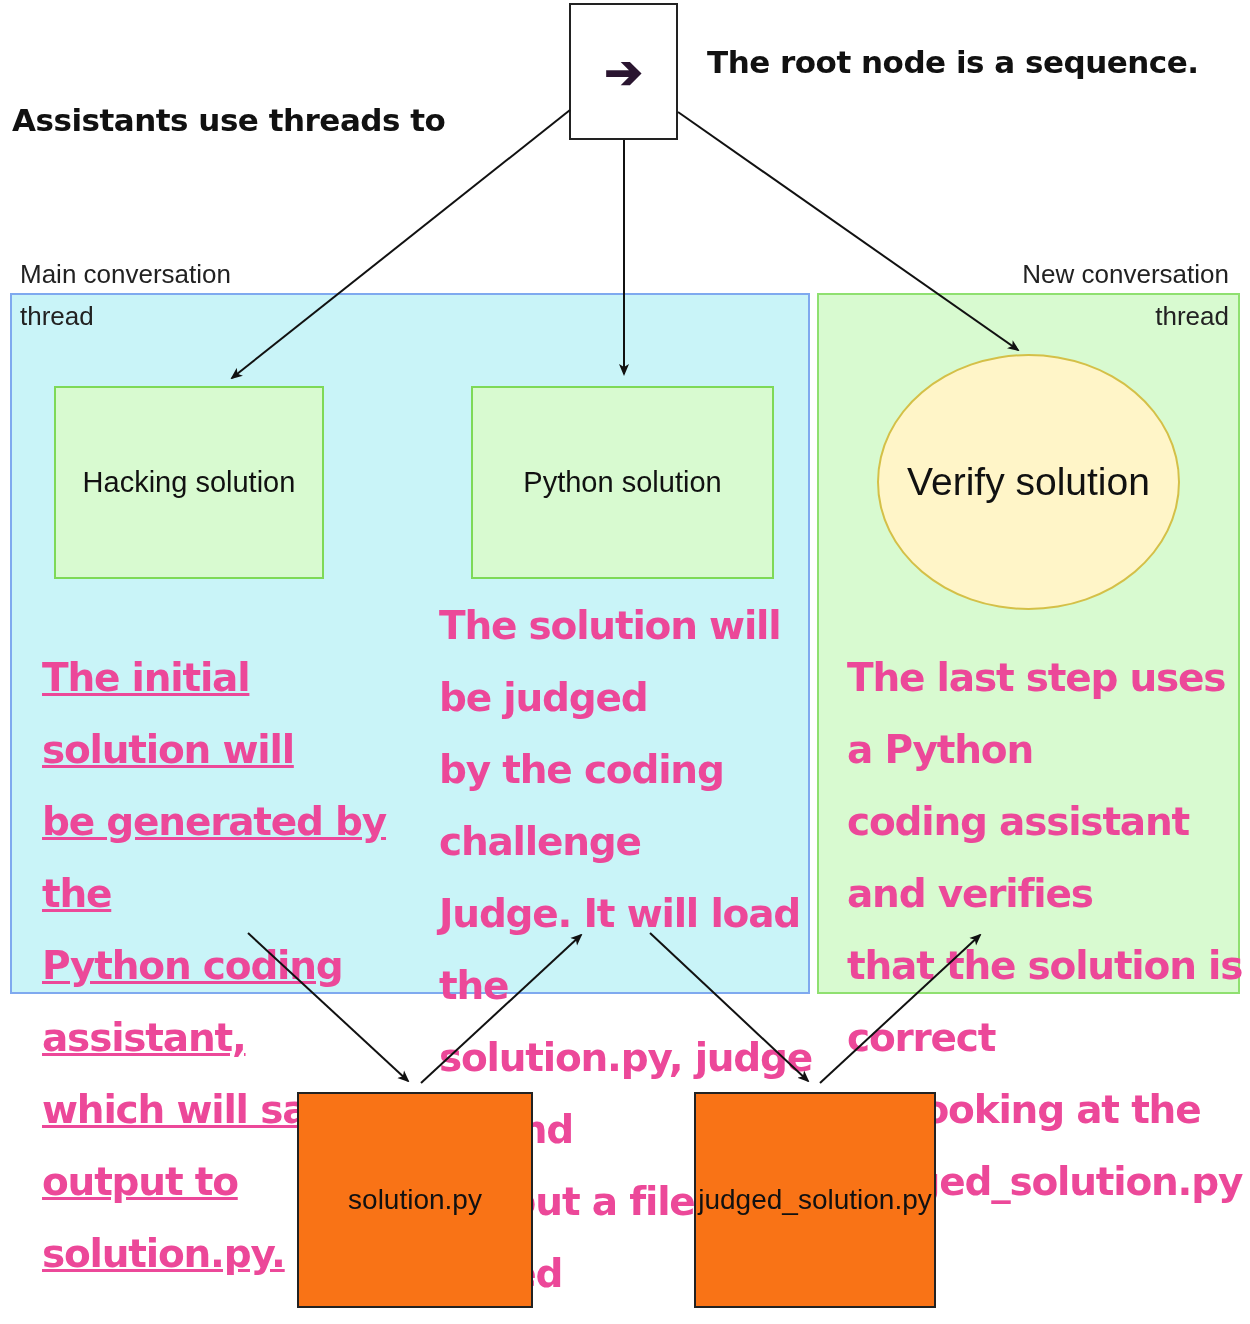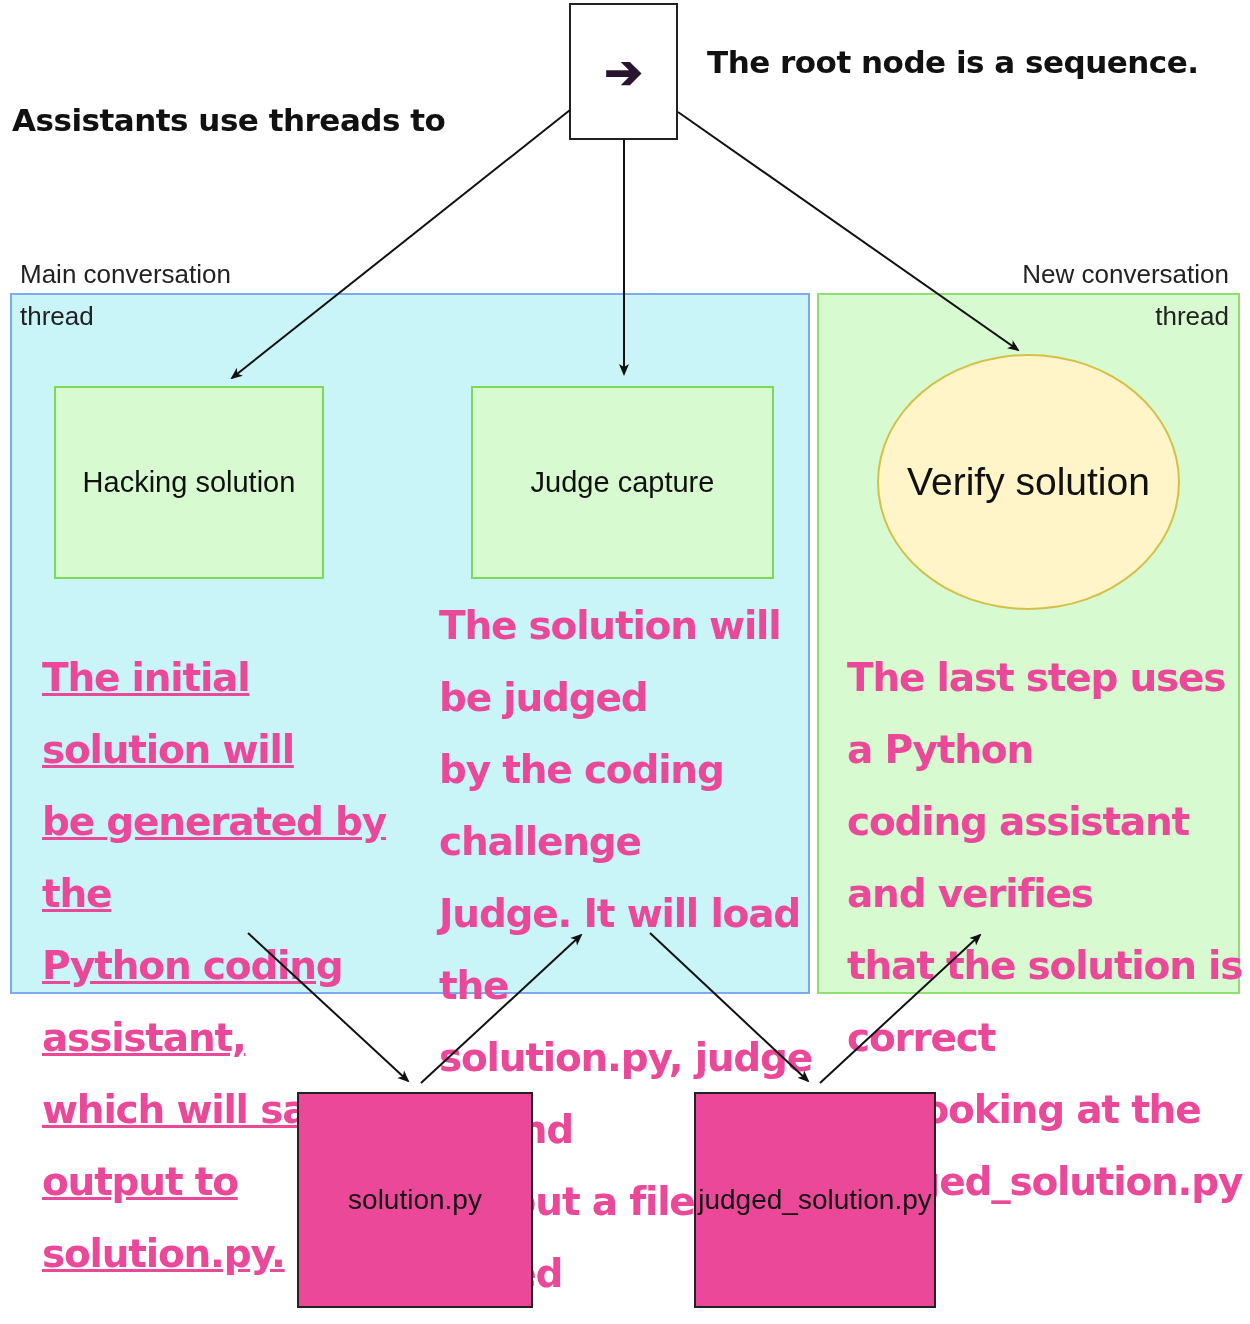--- a/index.html
+++ b/index.html
@@ -4,21 +4,21 @@
 <style>
   html, body { margin:0; padding:0; background:#ffffff; }
   body { width:1250px; height:1324px; position:relative; overflow:hidden; font-family:"Liberation Sans", sans-serif; }
   .abs { position:absolute; }
   .bold-note { font-family:"DejaVu Sans", sans-serif; font-weight:bold; color:#111; letter-spacing:-0.5px; }
   .thread-main { left:10px; top:293px; width:800px; height:701px; background:#c9f4f8; border:2px solid #7fa9ef; box-sizing:border-box; }
   .thread-new { left:817px; top:293px; width:423px; height:701px; background:#d8fad0; border:2px solid #8fe070; box-sizing:border-box; }
   .label-thin { font-family:Liberation Sans, sans-serif; font-size:26px; color:#222; line-height:42px; }
   .task-box { background:#d8fad0; border:2px solid #7ed957; box-sizing:border-box; display:flex; align-items:center; justify-content:center; font-size:29px; color:#111; }
   .ellipse { background:#fff5c8; border:2px solid #d4c048; border-radius:50%; box-sizing:border-box; display:flex; align-items:center; justify-content:center; font-size:39px; color:#111; }
-  .file-box { background:#ec4899; border:2px solid #222; box-sizing:border-box; display:flex; align-items:center; justify-content:center; font-size:28px; color:#111; }
+  .file-box { background:#f97316; border:2px solid #222; box-sizing:border-box; display:flex; align-items:center; justify-content:center; font-size:28px; color:#111; }
   .root-box { left:569px; top:3px; width:109px; height:137px; border:2px solid #222; background:#fff; box-sizing:border-box; display:flex; align-items:center; justify-content:center; font-size:46px; color:#2a1530; font-weight:bold; }
   .desc { font-family:"DejaVu Sans", sans-serif; font-weight:bold; font-size:39px; line-height:72px; color:#ec4899; letter-spacing:-1.2px; white-space:pre-line; }
   svg.edges { position:absolute; left:0; top:0; pointer-events:none; }
 </style>
 </head>
 <body>
 
 <div class="abs thread-main"></div>
 <div class="abs thread-new"></div>
 
@@ -33,21 +33,21 @@
 <div class="abs bold-note" style="left:707px; top:44px; font-size:31px;">The root node is a sequence.</div>
 
 <div class="abs bold-note" style="left:12px; top:96px; font-size:31px; line-height:48px;">
   <div>Assistants use threads to</div>
 </div>
 
 <div class="abs task-box" style="left:54px; top:386px; width:270px; height:193px;">
   <span>Hacking solution</span>
 </div>
 <div class="abs task-box" style="left:471px; top:386px; width:303px; height:193px;">
-  <span>Judge capture</span>
+  <span>Python solution</span>
 </div>
 <div class="abs ellipse" style="left:877px; top:354px; width:303px; height:256px;">
   <span>Verify solution</span>
 </div>
 
 <div class="abs desc" style="left:42px; top:642px; width:380px;text-decoration:underline;">The initial solution will
 be generated by the
 Python coding assistant,
 which will save output to
 solution.py.</div>

